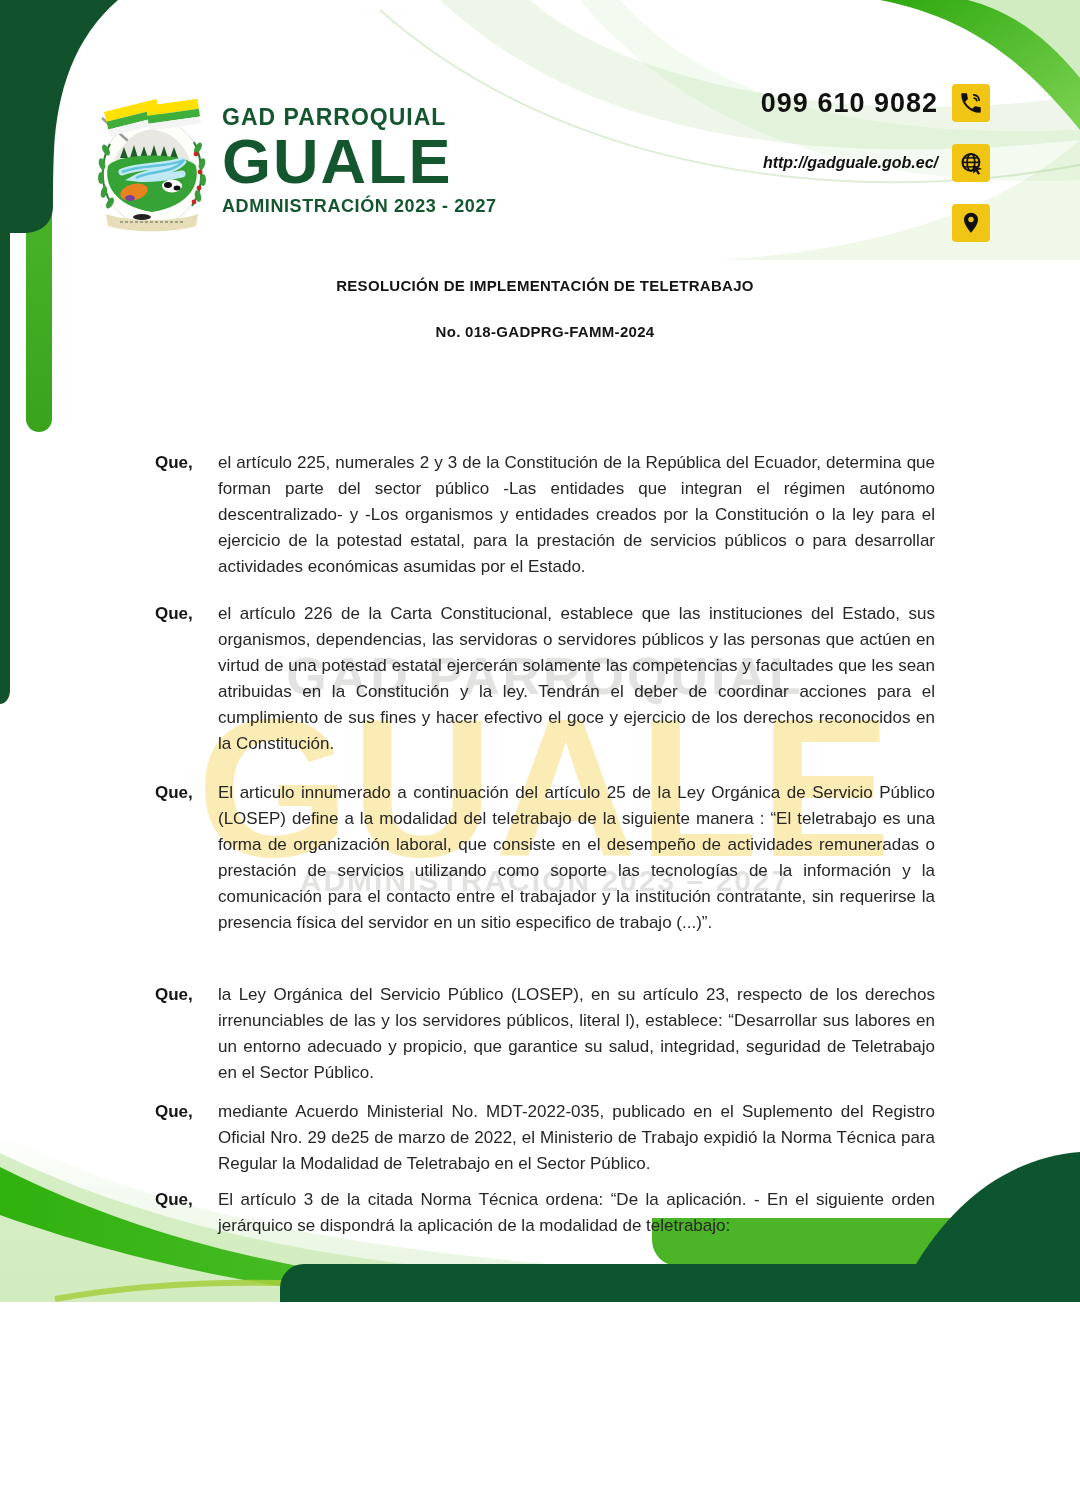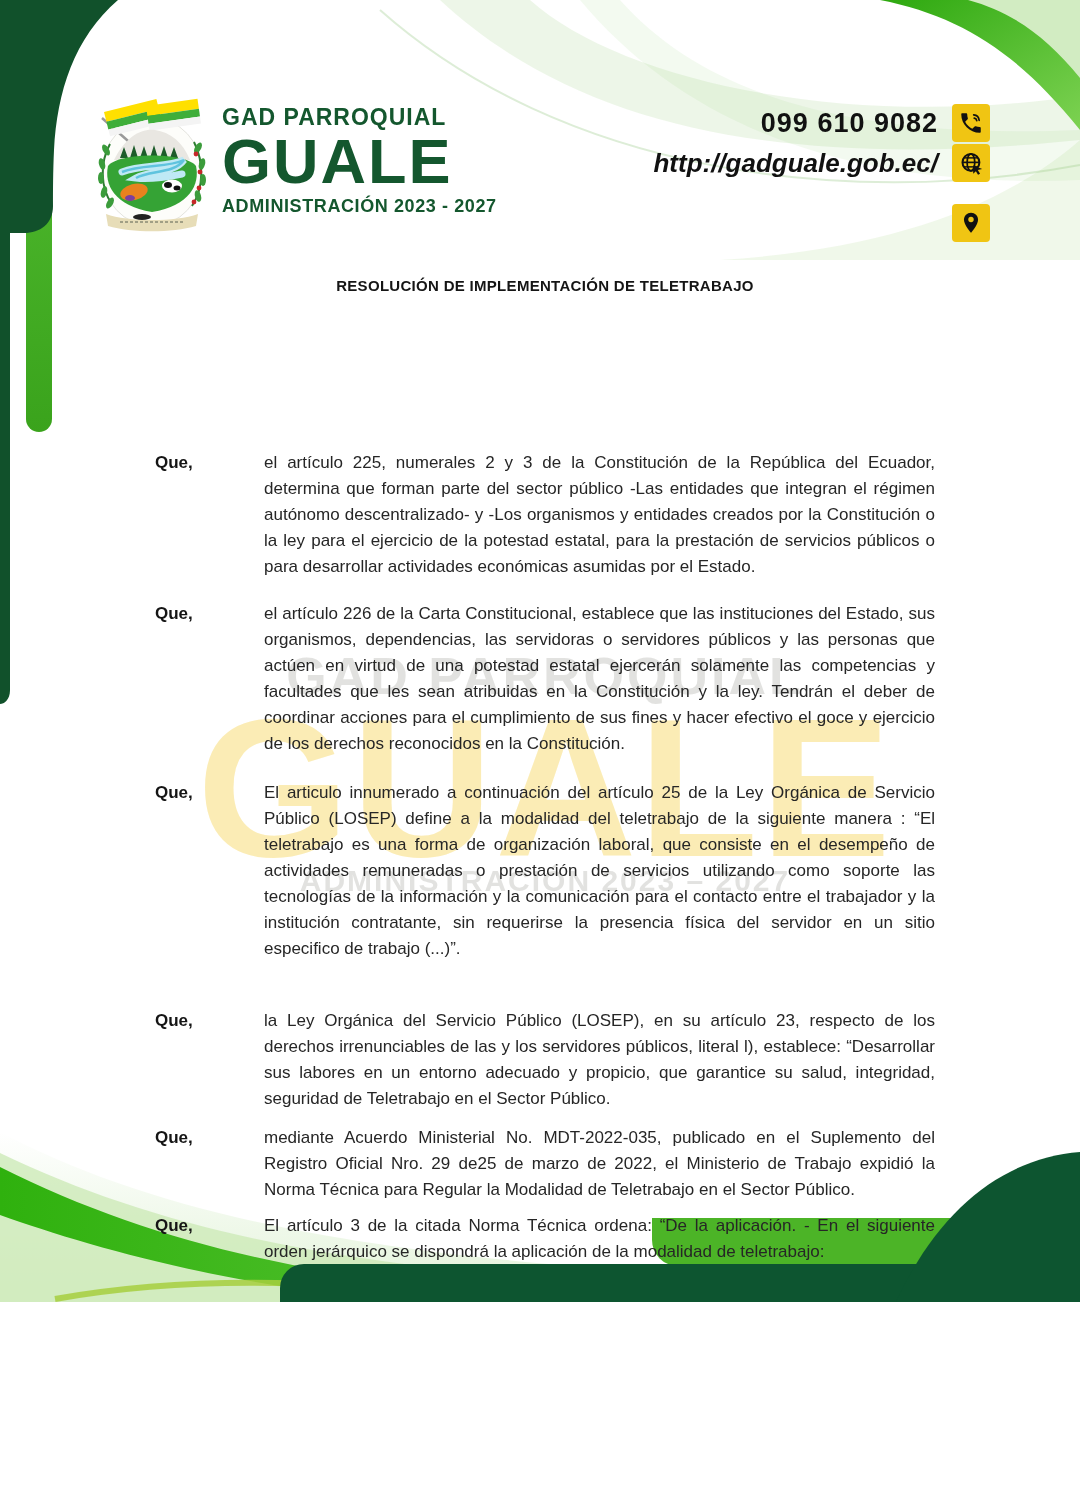--- a/index.html
+++ b/index.html
@@ -27,43 +27,43 @@
 
   
   .emblem { position:absolute; top:84px; left:86px; }
   .logo-text { position:absolute; left:222px; top:106px; color:#14572e; }
   .logo-name { font-size:23px; font-weight:700; letter-spacing:1px; line-height:1; }
   .logo-guale { font-size:63px; font-weight:700; letter-spacing:2px; line-height:1; margin-top:1px; }
   .logo-admin { font-size:18px; font-weight:700; letter-spacing:0.6px; line-height:1; margin-top:4px; }
 
   .contact-row { position:absolute; right:90px; display:flex; align-items:center; }
   .contact-row .txt { margin-right:14px; text-align:right; color:#111; }
-  .row-phone { top:84px;margin-top:20px; }
+  .row-phone { top:84px; }
   .row-phone .txt { font-size:27px; font-weight:700; letter-spacing:1px; }
   .row-web { top:144px; }
-  .row-web .txt { font-size:26px; font-weight:700; font-style:italic; }
+  .row-web .txt { font-size:16px; font-weight:700; font-style:italic; }
   .row-addr { top:204px; }
   .row-addr .txt { font-size:18px; font-weight:700; font-style:italic; line-height:20px; }
   .icon-box {
     width:38px; height:38px; background:#f0c513; border-radius:4px;
     display:flex; align-items:center; justify-content:center; flex:none;
   }
 
   
   .watermark { position:absolute; left:125px; width:840px; top:650px; text-align:center; z-index:0; pointer-events:none; }
   .wm-1 { font-size:52px; font-weight:700; letter-spacing:3px; color:rgba(160,160,152,0.30); line-height:1; }
   .wm-2 { font-size:196px; font-weight:700; letter-spacing:2px; color:rgba(244,205,60,0.38); line-height:0.93; margin-top:-4px; }
   .wm-3 { font-size:30px; font-weight:700; letter-spacing:2px; color:rgba(160,160,152,0.30); line-height:1; margin-top:-14px; }
 
   
   .doc-titles { position:absolute; top:277px; left:150px; width:790px; z-index:2; }
   .title-line { text-align:center; font-weight:700; font-size:15px; letter-spacing:0.3px; color:#151515; margin-bottom:29px; }
   .doc-body { position:absolute; top:450px; left:155px; width:780px; z-index:2;
               font-size:17px; line-height:26px; color:#262626; }
-  .para { display:flex;gap:46px; }
+  .para { display:flex; }
   .q-label { width:63px; flex:none; font-weight:700; color:#151515; }
   .q-text { flex:1; text-align:justify; }
   .mt-a { margin-top:21px; }
   .mt-b { margin-top:23px; }
   .mt-c { margin-top:46px; }
   .mt-d { margin-top:13px; }
   .mt-e { margin-top:10px; }
 
   .page-number { position:absolute; left:906px; top:1392px; font-size:20px; color:#111; z-index:2; }
 </style>
@@ -214,20 +214,21 @@
   </div>
 
   <div class="watermark">
     <div class="wm-1">GAD PARROQUIAL</div>
     <div class="wm-2">GUALE</div>
     <div class="wm-3">ADMINISTRACIÓN 2023 – 2027</div>
   </div>
 
   <div class="doc-titles">
     <div class="title-line">RESOLUCIÓN DE IMPLEMENTACIÓN DE TELETRABAJO</div>
+    <div class="title-line">No. 018-GADPRG-FAMM-2024</div>
   </div>
 
   <div class="doc-body">
     <div class="para">
       <span class="q-label">Que,</span>
       <span class="q-text">el artículo 225, numerales 2 y 3 de la Constitución de la República del Ecuador, determina que forman parte del sector público -Las entidades que integran el régimen autónomo descentralizado- y -Los organismos y entidades creados por la Constitución o la ley para el ejercicio de la potestad estatal, para la prestación de servicios públicos o para desarrollar actividades económicas asumidas por el Estado.</span>
     </div>
     <div class="para mt-a">
       <span class="q-label">Que,</span>
       <span class="q-text">el artículo 226 de la Carta Constitucional, establece que las instituciones del Estado, sus organismos, dependencias, las servidoras o servidores públicos y las personas que actúen en virtud de una potestad estatal ejercerán solamente las competencias y facultades que les sean atribuidas en la Constitución y la ley. Tendrán el deber de coordinar acciones para el cumplimiento de sus fines y hacer efectivo el goce y ejercicio de los derechos reconocidos en la Constitución.</span>

